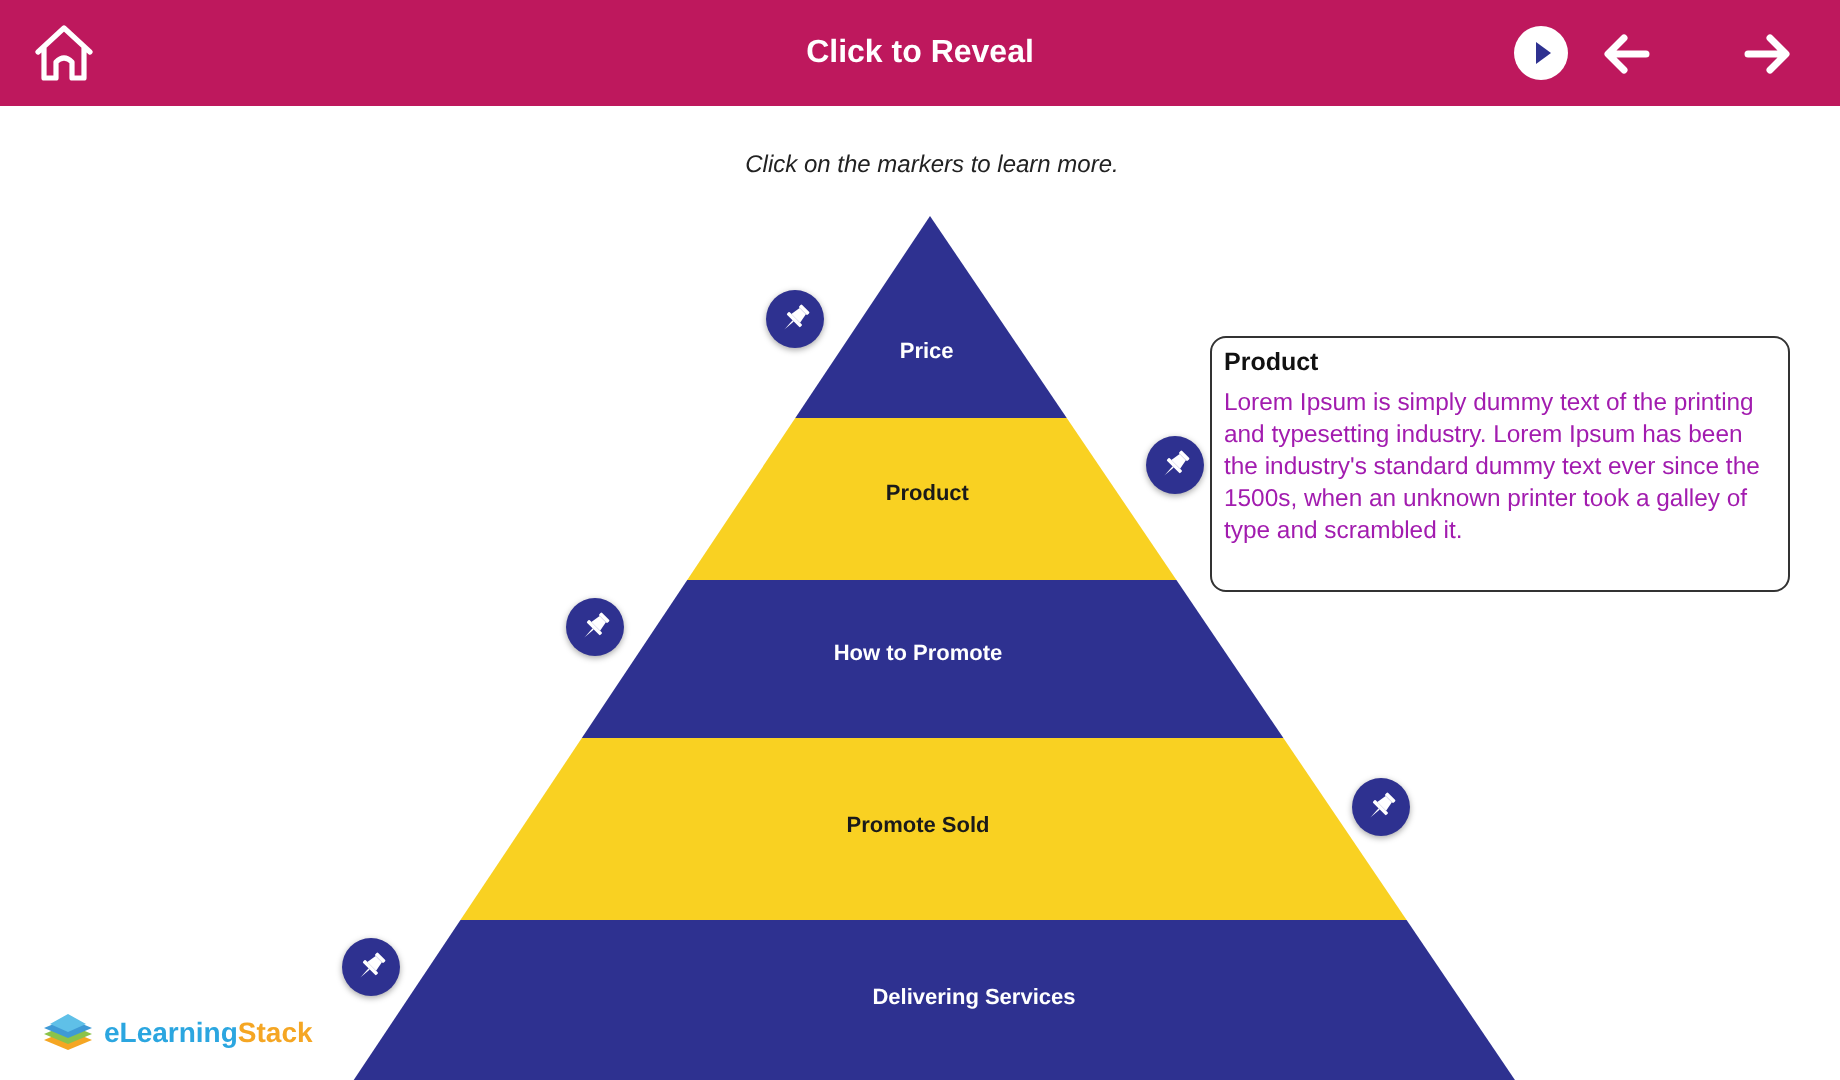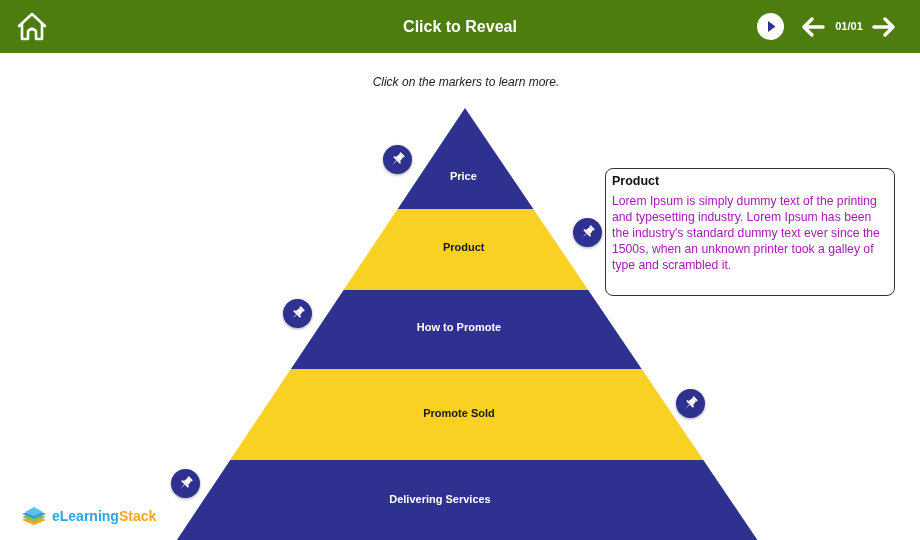--- a/index.html
+++ b/index.html
@@ -1,18 +1,18 @@
 <!DOCTYPE html>
 <html><head>
 <meta charset="utf-8">
 <style>
   html, body { margin:0; padding:0; }
   body { width:920px; height:540px; overflow:hidden; background:#ffffff; position:relative;
          font-family:"Liberation Sans", "DejaVu Sans", sans-serif; }
-  .topbar { position:absolute; left:0; top:0; width:920px; height:53px; background:#4d7c0f; }
+  .topbar { position:absolute; left:0; top:0; width:920px; height:53px; background:#be185d; }
   .home-btn { position:absolute; left:16px; top:12px; width:32px; height:30px; cursor:pointer; }
   .title { position:absolute; left:0; right:0; top:0; height:53px; line-height:53px; text-align:center;
            color:#fff; font-weight:bold; font-size:16px; pointer-events:none; }
   .play-btn { position:absolute; left:757px; top:13px; width:27px; height:27px; border-radius:50%; background:#fff; cursor:pointer; }
   .play-btn svg { position:absolute; left:0; top:0; }
   .prev-btn { position:absolute; left:800px; top:15px; width:26px; height:24px; cursor:pointer; }
   .next-btn { position:absolute; left:871px; top:15px; width:26px; height:24px; cursor:pointer; }
   .page-counter { position:absolute; left:830px; top:0; width:38px; height:53px; line-height:53px; text-align:center;
                   color:#fff; font-size:11px; font-weight:bold; }
   .instruction { position:absolute; left:0; right:0; top:75px; text-align:center; font-style:italic; font-size:12px; color:#222;padding-left:12px; }
@@ -45,21 +45,20 @@
   <div class="play-btn">
     <svg width="27" height="27" viewBox="0 0 27 27">
       <path d="M11 8 L18.5 13.5 L11 19 Z" fill="#2e3190"></path>
     </svg>
   </div>
   <div class="prev-btn">
     <svg width="26" height="24" viewBox="0 0 26 24">
       <path d="M23 12 H5 M12 4 L4 12 L12 20" fill="none" stroke="#fff" stroke-width="3.5" stroke-linecap="round" stroke-linejoin="round"></path>
     </svg>
   </div>
-  <div class="page-counter">01/01</div>
   <div class="next-btn">
     <svg width="26" height="24" viewBox="0 0 26 24">
       <path d="M3 12 H21 M14 4 L22 12 L14 20" fill="none" stroke="#fff" stroke-width="3.5" stroke-linecap="round" stroke-linejoin="round"></path>
     </svg>
   </div>
 </div>
 
 <div class="instruction">Click on the markers to learn more.</div>
 
 <svg class="pyramid" id="pyramid-svg" width="920" height="540" viewBox="0 0 920 540">
@@ -68,21 +67,21 @@
     <polygon points="343.606,290 588.214,290 641.697,369 290.913,369" fill="#2e3190"></polygon>
     <polygon points="290.913,369 641.697,369 703.3040000000001,460 230.21599999999998,460" fill="#f9d122"></polygon>
     <polygon points="230.21599999999998,460 703.3040000000001,460 765.588,552 168.85199999999998,552" fill="#2e3190"></polygon>
   </svg>
 
 <div id="labels-layer">
     <div class="band-label light" style="left: 463.345px; top: 170px;">Price</div>
     <div class="band-label dark" style="left: 463.7px; top: 241px;">Product</div>
     <div class="band-label light" style="left: 459px; top: 321px;">How to Promote</div>
     <div class="band-label dark" style="left: 459px; top: 407px;">Promote Sold</div>
-    <div class="band-label light" style="left: 440px; top: 493px;">Delivering Services</div>
+    <div class="band-label light" style="left: 487px; top: 493px;">Delivering Services</div>
   </div>
 <div id="markers-layer">
     <div class="marker" style="left: 383px; top: 145px;">
       <svg width="17" height="17" viewBox="0 0 17 17">
         <g transform="rotate(45 8.5 8.5)">
           <rect x="5.5" y="1" width="6" height="2" rx="0.6" fill="#fff"></rect>
           <path d="M6.3 3 H10.7 L11.6 8 H5.4 Z" fill="#fff"></path>
           <rect x="3.8" y="8" width="9.4" height="1.8" rx="0.5" fill="#fff"></rect>
           <path d="M8.1 9.8 H8.9 L8.5 16 Z" fill="#fff"></path>
         </g>

